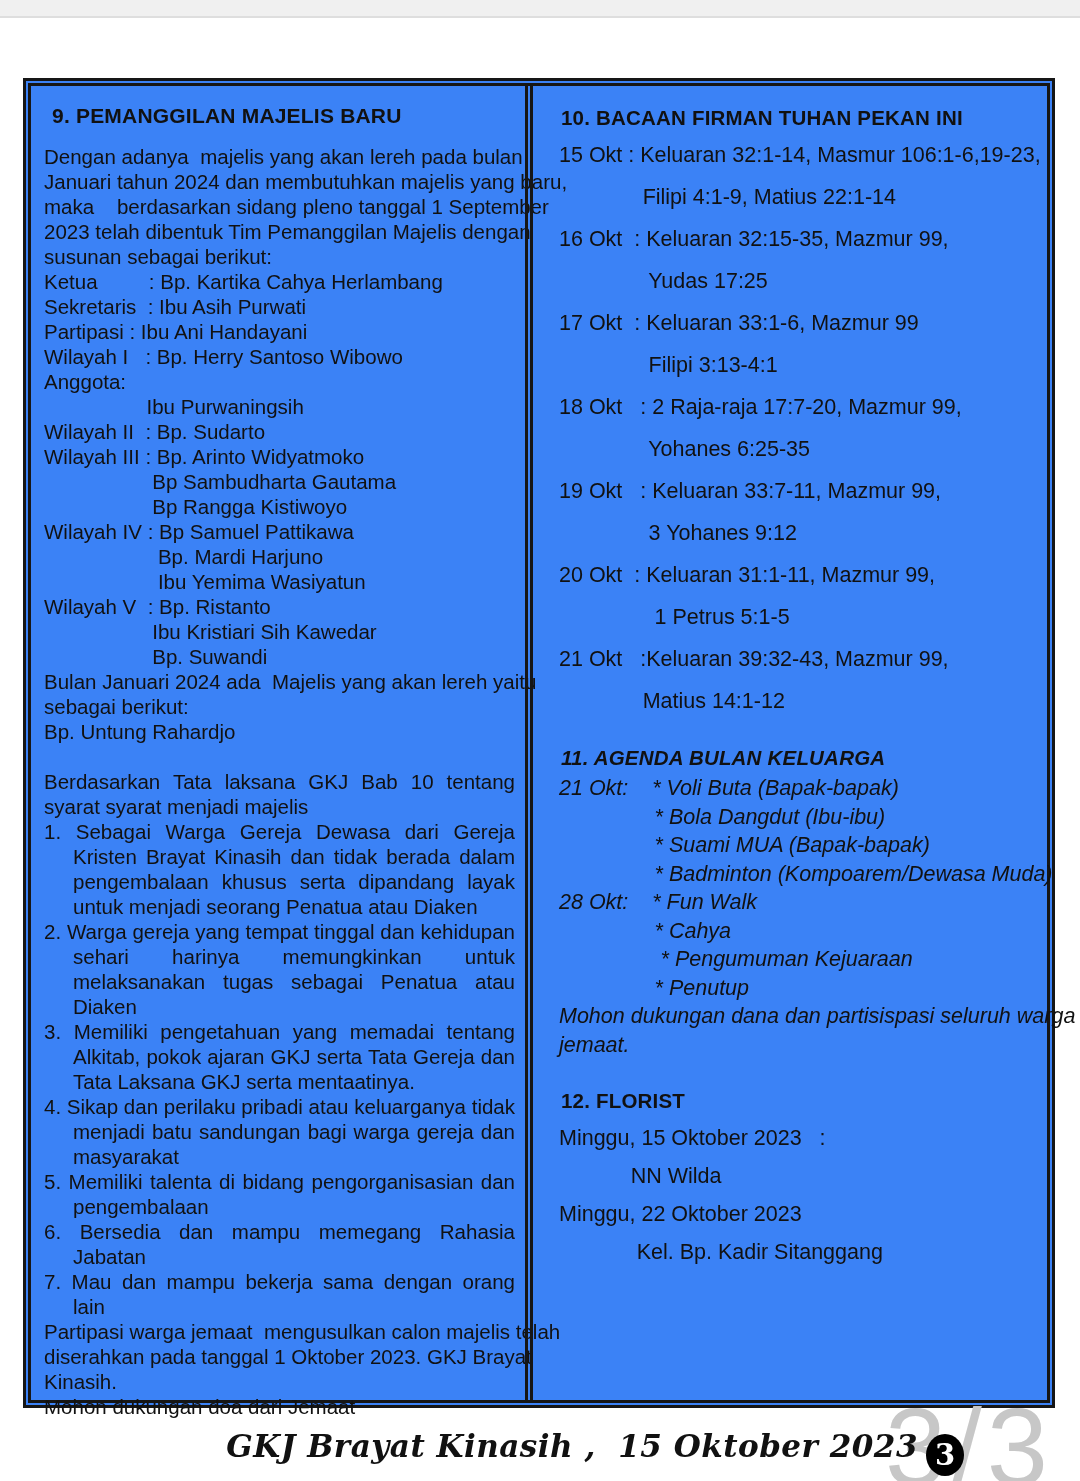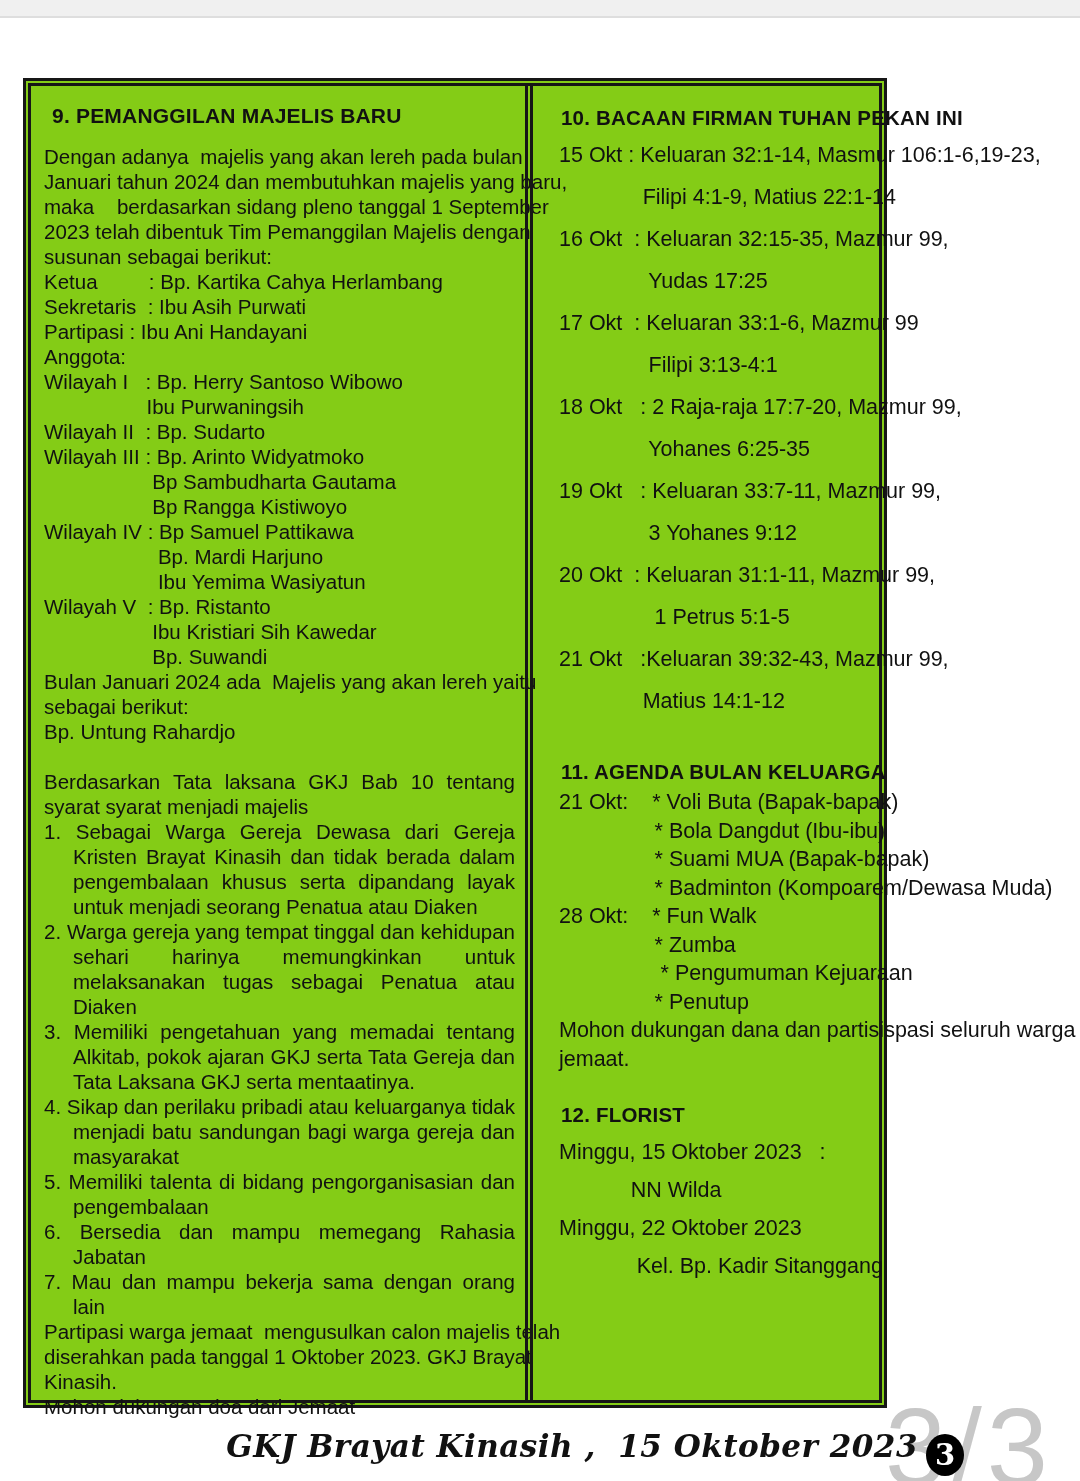--- a/index.html
+++ b/index.html
@@ -6,35 +6,35 @@
   body{
     width:1080px;height:1481px;position:relative;overflow:hidden;
     background:#ffffff;color:#111111;
     font-family:"Liberation Sans","DejaVu Sans",sans-serif;
   }
   .topbar{
     position:absolute;top:0;left:0;width:1080px;height:16px;
     background:#f0f0f0;border-bottom:2px solid #dedede;
   }
   .doc{
-    position:absolute;left:23px;top:78px;width:864px;height:1330px;
-    box-sizing:border-box;border:8px double #161616;background:#84cc16;
+    position:absolute;left:23px;top:78px;width:1032px;height:1330px;
+    box-sizing:border-box;border:8px double #161616;background:#3b82f6;
     display:flex;
   }
   .col-left{width:494px;box-sizing:border-box;padding:16px 10px 0 13px;}
   .col-right{flex:1;box-sizing:border-box;border-left:8px double #161616;padding:12px 8px 0 26px;}
 
   .h-left{font-size:21px;font-weight:bold;letter-spacing:.2px;padding-left:8px;margin:2px 0 16px 0;}
   .left-line{white-space:pre;font-size:20.5px;line-height:25px;}
   .para{font-size:20.5px;line-height:25px;text-align:justify;margin:25px 0 0 0;}
   .item{font-size:20.5px;line-height:25px;text-align:justify;padding-left:29px;text-indent:-29px;}
 
   .h-right{font-size:20.5px;font-weight:bold;letter-spacing:.2px;margin:8px 0 4px 2px;}
   .reading-line{white-space:pre;font-size:21.5px;line-height:42px;}
-  .agenda{margin-top:38px;}
+  .agenda{margin-top:24px;font-style:italic;}
   .agenda-line{white-space:pre;font-size:21.5px;line-height:28.5px;}
   .florist{margin-top:30px;}
   .florist-line{white-space:pre;font-size:21.5px;line-height:26px;margin-top:12px;}
 
   .watermark{
     position:absolute;left:885px;top:1392px;z-index:1;
     font-size:110px;line-height:1;color:#c7c7c7;letter-spacing:5px;
     font-family:"Liberation Sans",sans-serif;
   }
   .footer{
@@ -68,22 +68,22 @@
         <div class="left-line">Januari tahun 2024 dan membutuhkan majelis yang baru,</div>
         <div class="left-line">maka    berdasarkan sidang pleno tanggal 1 September</div>
         <div class="left-line">2023 telah dibentuk Tim Pemanggilan Majelis dengan</div>
         <div class="left-line">susunan sebagai berikut:</div>
       </div>
 
     <div>
         <div class="left-line">Ketua         : Bp. Kartika Cahya Herlambang</div>
         <div class="left-line">Sekretaris  : Ibu Asih Purwati</div>
         <div class="left-line">Partipasi : Ibu Ani Handayani</div>
+        <div class="left-line">Wilayah I   : Bp. Herry Santoso Wibowo</div>
         <div class="left-line">Anggota:</div>
-        <div class="left-line">Wilayah I   : Bp. Herry Santoso Wibowo</div>
         <div class="left-line">                  Ibu Purwaningsih</div>
         <div class="left-line">Wilayah II  : Bp. Sudarto</div>
         <div class="left-line">Wilayah III : Bp. Arinto Widyatmoko</div>
         <div class="left-line">                   Bp Sambudharta Gautama</div>
         <div class="left-line">                   Bp Rangga Kistiwoyo</div>
         <div class="left-line">Wilayah IV : Bp Samuel Pattikawa</div>
         <div class="left-line">                    Bp. Mardi Harjuno</div>
         <div class="left-line">                    Ibu Yemima Wasiyatun</div>
         <div class="left-line">Wilayah V  : Bp. Ristanto</div>
         <div class="left-line">                   Ibu Kristiari Sih Kawedar</div>
@@ -136,21 +136,21 @@
     </div>
 
     <div class="agenda">
       <div class="h-right">11.  AGENDA BULAN KELUARGA</div>
       <div>
           <div class="agenda-line">21 Okt:    * Voli Buta (Bapak-bapak)</div>
           <div class="agenda-line">                * Bola Dangdut (Ibu-ibu)</div>
           <div class="agenda-line">                * Suami MUA (Bapak-bapak)</div>
           <div class="agenda-line">                * Badminton (Kompoarem/Dewasa Muda)</div>
           <div class="agenda-line">28 Okt:    * Fun Walk</div>
-          <div class="agenda-line">                * Zumba</div>
+          <div class="agenda-line">                * Cahya</div>
           <div class="agenda-line">                 * Pengumuman Kejuaraan</div>
           <div class="agenda-line">                * Penutup</div>
           <div class="agenda-line">Mohon dukungan dana dan partisispasi seluruh warga</div>
           <div class="agenda-line">jemaat.</div>
         </div>
     </div>
 
     <div class="florist">
       <div class="h-right">12. FLORIST</div>
       <div>

